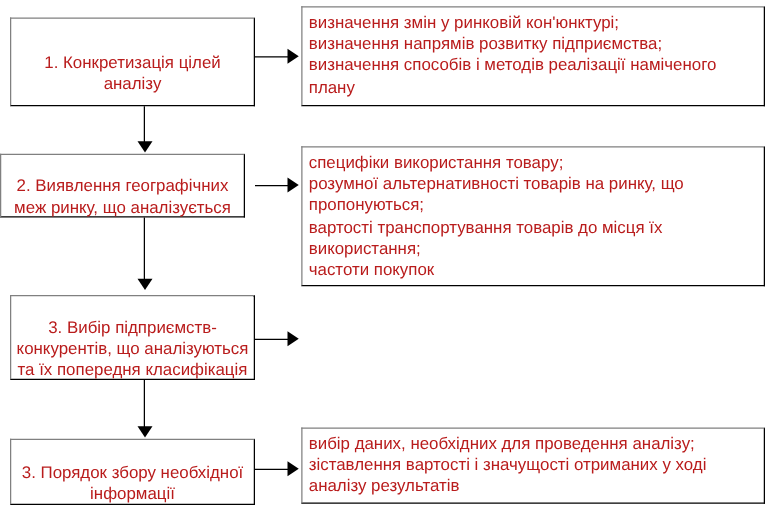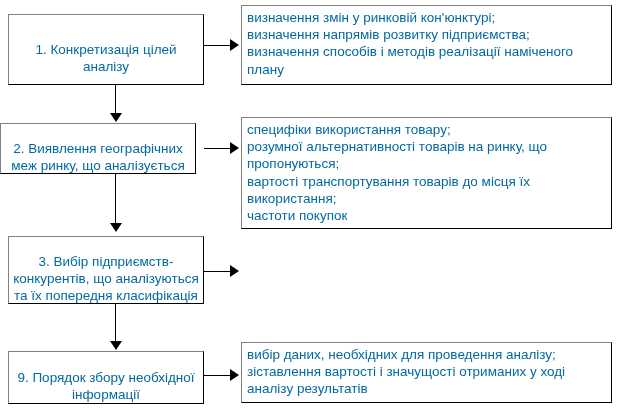--- a/index.html
+++ b/index.html
@@ -18,21 +18,21 @@
 
   
   .box {
     position: absolute;
     box-sizing: border-box;
     background: #ffffff;
     border-top: 1px solid #808080;
     border-left: 1px solid #808080;
     border-right: 1px solid #000000;
     border-bottom: 1px solid #000000;
-    color: #0369a1;
+    color: #b91c1c;
   }
 
   .stage-box {
     display: flex;
     align-items: center;
     justify-content: center;
     text-align: center;
     font-size: 13.5px;
     line-height: 17px;
     padding: 2px 4px;
@@ -125,21 +125,21 @@
   </div>
 
 
   <div class="h-line" style="left:204px; top:271px; width:28px;"></div>
   <div class="h-arrow" style="left:230px; top:265px;"></div>
 
   <div class="v-line" style="left:115px; top:304px; height:38px;"></div>
   <div class="v-arrow" style="left:110px; top:341px;"></div>
 
   <div class="box stage-box" style="left:8px; top:351px; width:196px; height:53px;">
-    <span class="txt">9. Порядок збору необхідної
+    <span class="txt">3. Порядок збору необхідної
 інформації</span>
   </div>
 
   <div class="box detail-box" style="left:241px; top:342px; width:371px; height:61px;">
     <span class="txt">  вибір даних, необхідних для проведення аналізу;
   зіставлення вартості і значущості отриманих у ході
 аналізу результатів</span>
   </div>
 
   <div class="h-line" style="left:204px; top:375px; width:28px;"></div>

